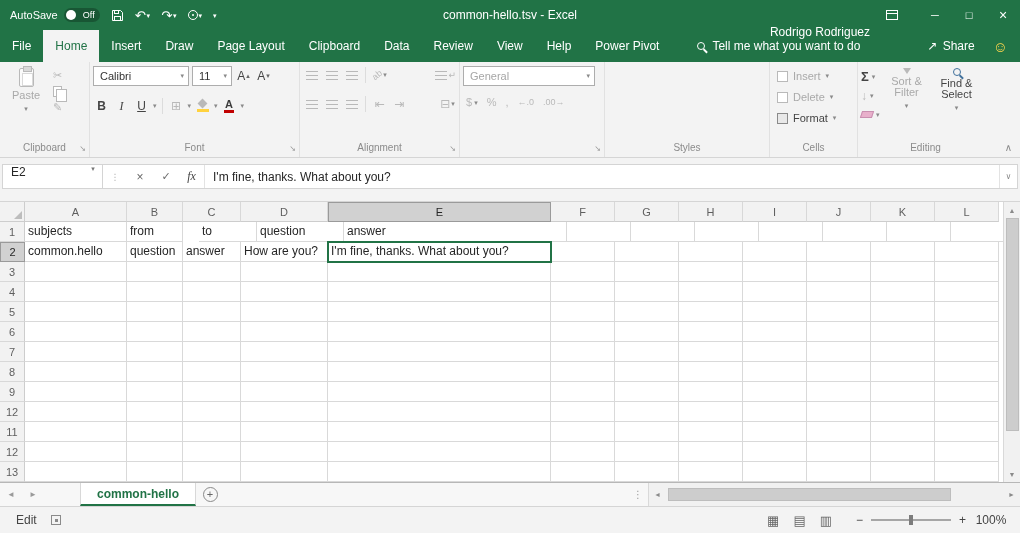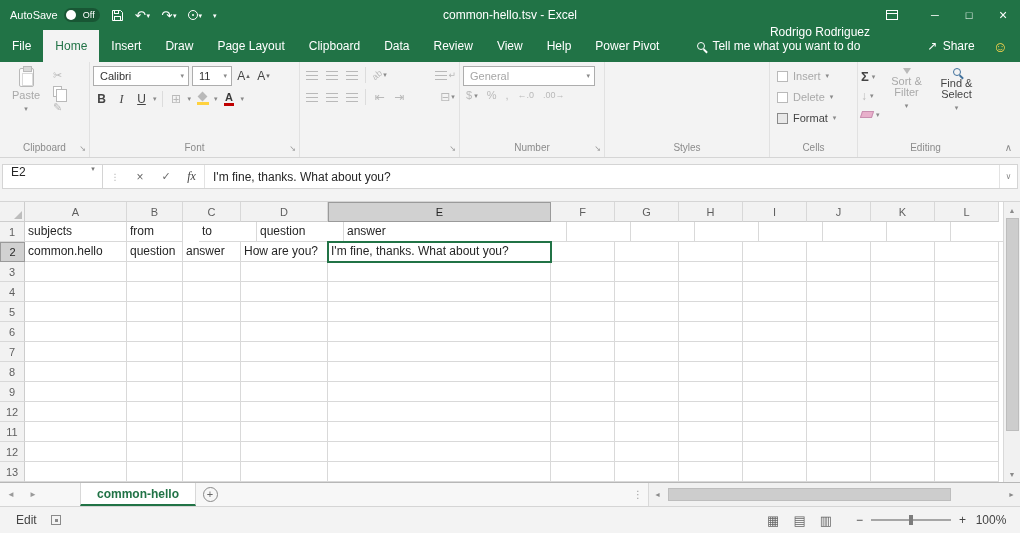--- a/index.html
+++ b/index.html
@@ -45,21 +45,21 @@
   .glabel{ margin-top:auto; text-align:center; font-size:10px; color:#8b8b8b; padding:2px 0 4px; }
   .launcher{ position:absolute; right:3px; bottom:4px; font-size:8px; color:#999; line-height:1; }
   .rbody{ display:flex; gap:4px; }
   .dis{ color:#b9b9b9; }
   .bigbtn{ display:flex; flex-direction:column; align-items:center; width:46px; font-size:11px; line-height:12px; text-align:center; gap:2px; padding-top:2px; color:#444; }
   .bigbtn.dis{ color:#a9a9a9; }
   .bb-label{ font-size:11px; line-height:11px; }
   .minicol{ display:flex; flex-direction:column; gap:5px; padding-top:4px; }
   .mini{ font-size:11px; line-height:11px; display:flex; align-items:center; gap:2px; color:#444; }
   .mini.dis{ color:#b9b9b9; }
-  .fcol{ display:flex; flex-direction:column; gap:4px; }
+  .fcol{ display:flex; flex-direction:column; gap:11px; }
   .frow{ display:flex; align-items:center; gap:3px; }
   .combo{ background:#fff; border:1px solid #adadad; height:20px; display:flex; align-items:center; justify-content:space-between; padding:0 4px 0 6px; font-size:11px; color:#333; }
   .combo.dis{ color:#a6a6a6; }
   .dd{ font-size:7px; color:#8a8a8a; }
   .tbtn{ min-width:17px; height:18px; display:flex; align-items:center; justify-content:center; font-size:12px; color:#444; gap:1px; }
   .tbtn.bold{ font-weight:bold; }
   .tbtn.italic{ font-style:italic; font-family:"Liberation Serif",serif; }
   .tbtn.underline{ text-decoration:underline; }
   .tbtn.dis{ color:#b9b9b9; }
   .tri{ font-size:7px; color:#666; }
@@ -314,41 +314,41 @@
           <span class="vdiv"></span>
           <span class="tbtn dis">⇤</span>
           <span class="tbtn dis">⇥</span>
           <span class="flex-sp"></span>
           <span class="tbtn dis">
               <span>⊟</span>
               <span class="dd">▾</span>
             </span>
         </div>
       </div>
+      <div class="glabel">Alignment</div>
       <span class="launcher">↘</span>
     </div>
 
     <div class="rgroup" style="width:145px">
       <div class="fcol">
         <div class="combo dis" style="width:132px">
             <span>General</span>
             <span class="dd">▾</span>
           </div>
         <div class="frow" style="gap:9px;padding-left:3px;">
           <span class="mini dis">
               <span>$</span>
               <span class="dd">▾</span>
             </span>
           <span class="mini dis">%</span>
           <span class="mini dis">,</span>
           <span class="mini dis" style="font-size:9px">←.0</span>
           <span class="mini dis" style="font-size:9px">.00→</span>
         </div>
       </div>
-      <div class="glabel">Number</div>
       <span class="launcher">↘</span>
     </div>
 
     <div class="rgroup" style="width:165px">
       <div class="glabel">Styles</div>
     </div>
 
     <div class="rgroup" style="width:88px">
       <div class="fcol" style="gap:1px;">
         <div class="stylerow dis">

